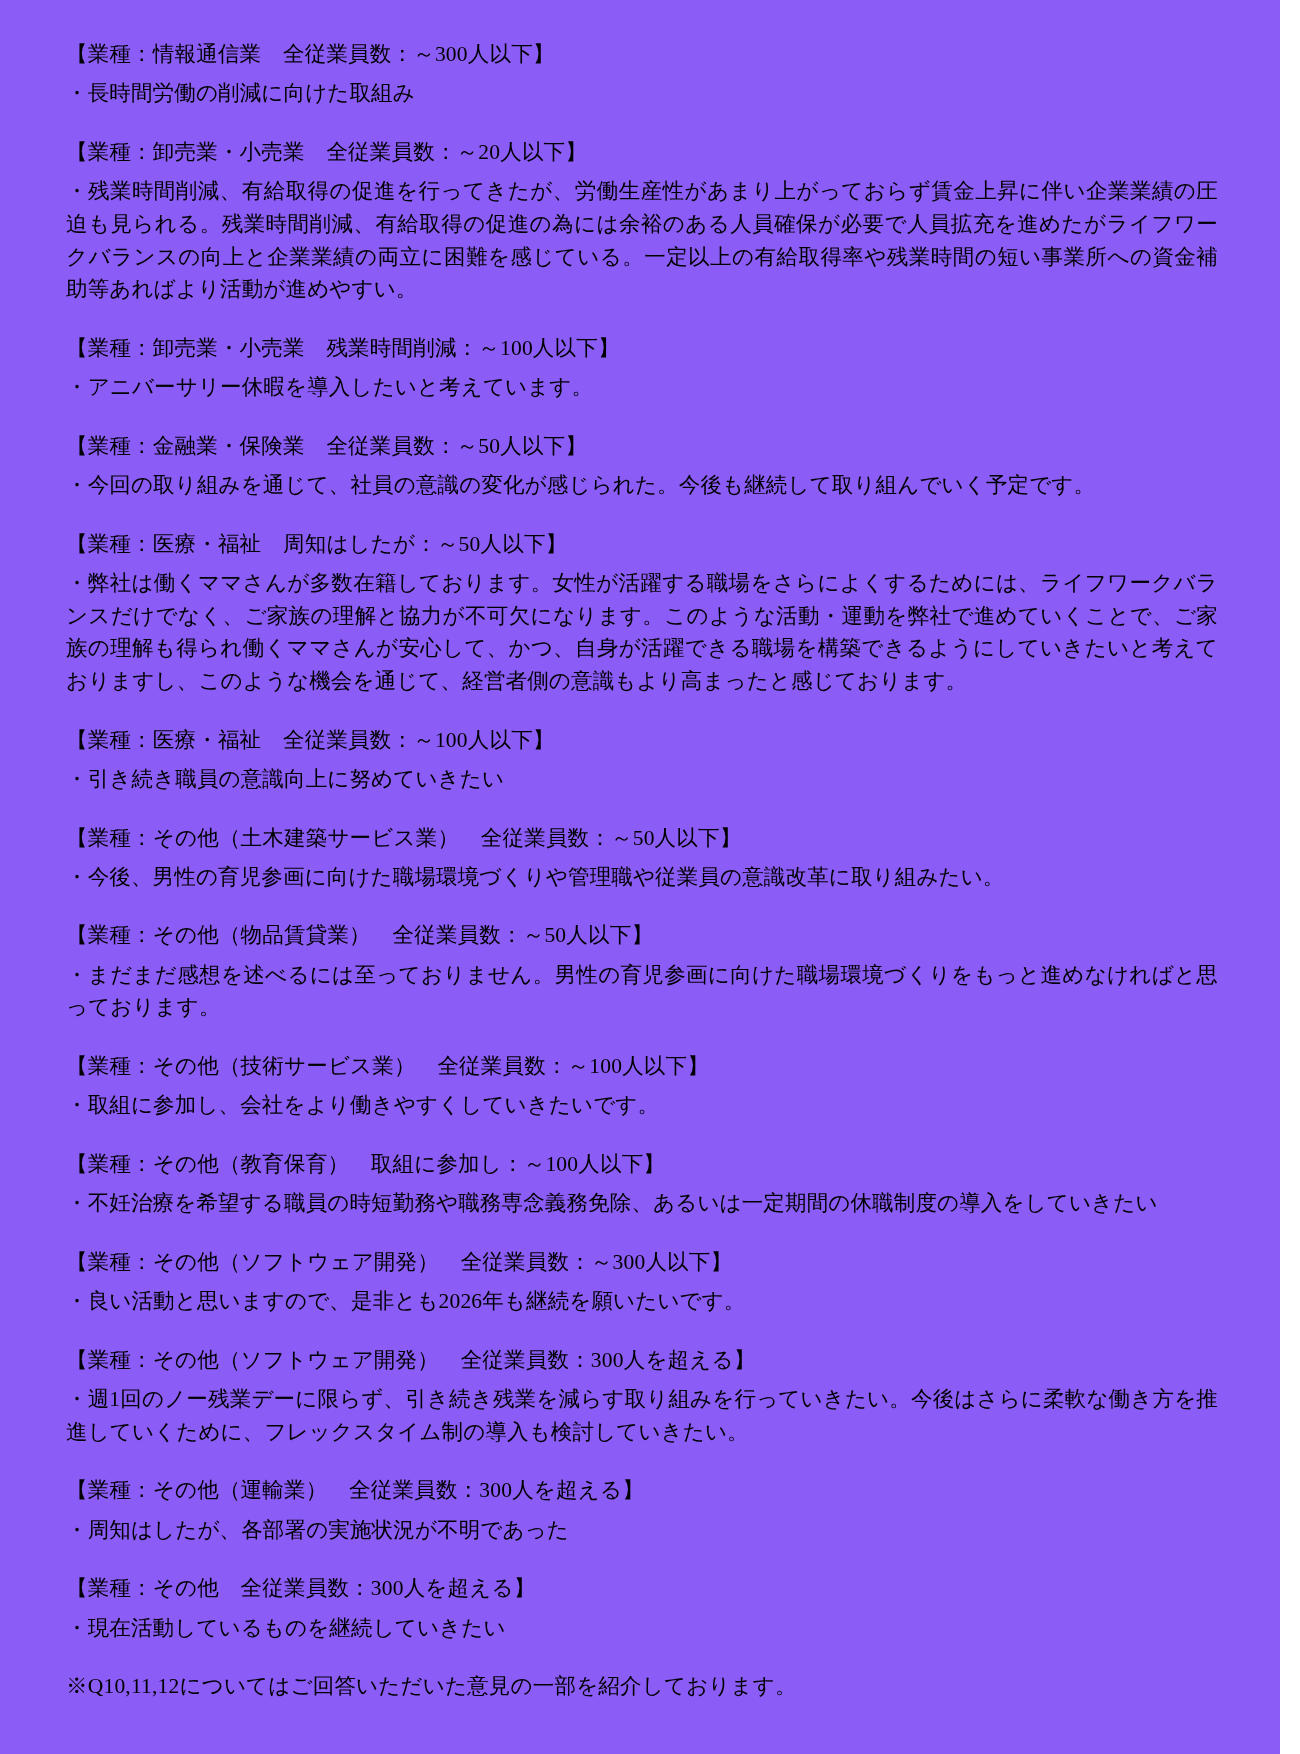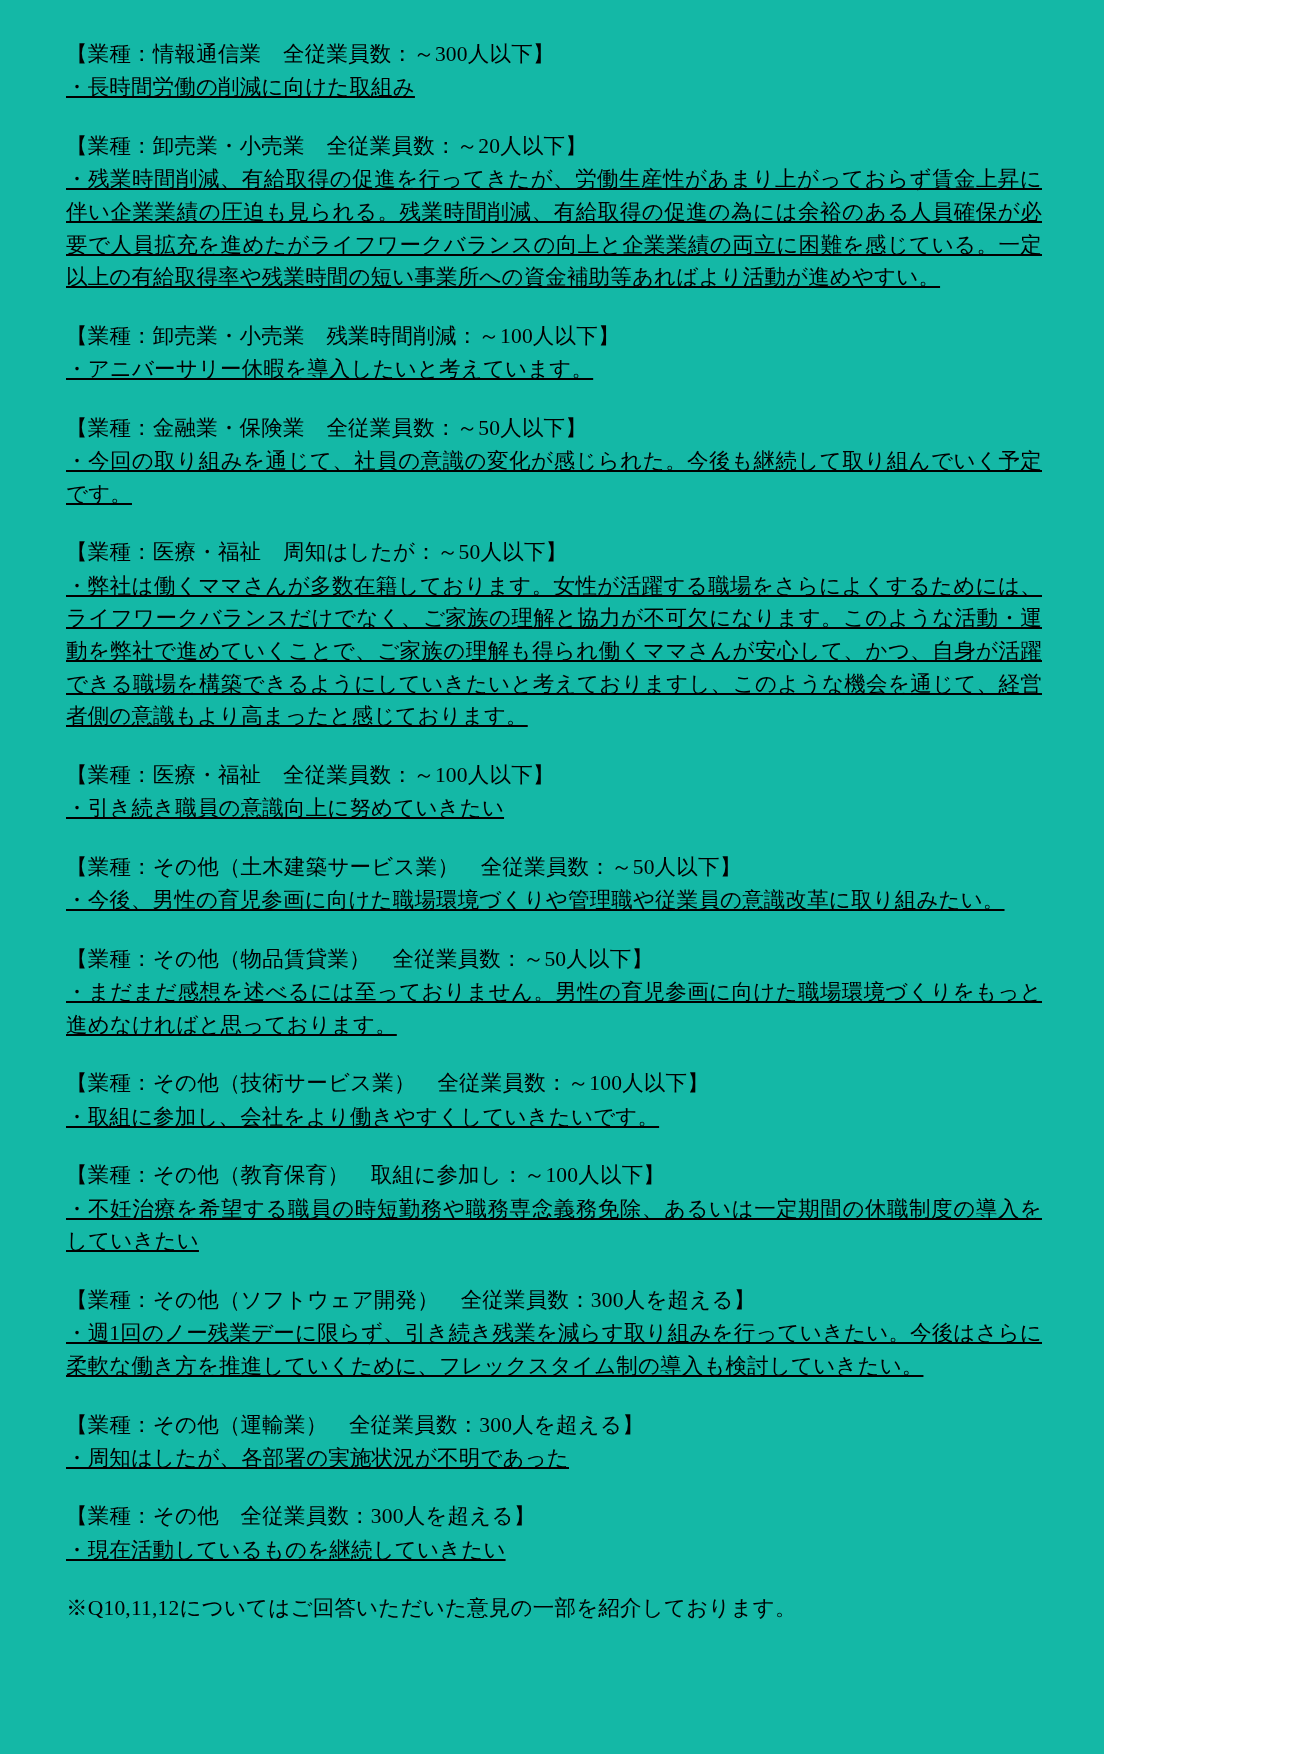--- a/index.html
+++ b/index.html
@@ -8,42 +8,41 @@
     background: #ffffff;
   }
   body {
     width: 1300px;
     min-height: 1754px;
     font-family: "Liberation Serif", "DejaVu Serif", serif;
     color: #000000;
   }
   .page {
     box-sizing: border-box;
-    width: 1104px;
+    width: 1280px;
     min-height: 1754px;
     padding: 38px 62px 40px 66px;
-    background: #14b8a6;
+    background: #8b5cf6;
   }
   .entry {
     margin-bottom: 26px;
   }
   .entry-header {
     font-size: 21.5px;
     line-height: 1.5;
     letter-spacing: 0.2px;
     white-space: pre;
   }
   .entry-body {
     font-size: 21.5px;
     line-height: 1.52;
     letter-spacing: 0.15px;
     text-align: justify;
     text-justify: inter-character;
-    margin-top: 1px;
-    text-decoration: underline;
+    margin-top: 7px;
   }
   .footnote {
     font-size: 21.5px;
     line-height: 1.5;
     letter-spacing: 0.2px;
   }
 </style>
 </head>
 <body>
 
@@ -83,20 +82,24 @@
       </div>
       <div class="entry">
         <div class="entry-header">【業種：その他（技術サービス業）　全従業員数：～100人以下】</div>
         <div class="entry-body">・取組に参加し、会社をより働きやすくしていきたいです。</div>
       </div>
       <div class="entry">
         <div class="entry-header">【業種：その他（教育保育）　取組に参加し：～100人以下】</div>
         <div class="entry-body">・不妊治療を希望する職員の時短勤務や職務専念義務免除、あるいは一定期間の休職制度の導入をしていきたい</div>
       </div>
       <div class="entry">
+        <div class="entry-header">【業種：その他（ソフトウェア開発）　全従業員数：～300人以下】</div>
+        <div class="entry-body">・良い活動と思いますので、是非とも2026年も継続を願いたいです。</div>
+      </div>
+      <div class="entry">
         <div class="entry-header">【業種：その他（ソフトウェア開発）　全従業員数：300人を超える】</div>
         <div class="entry-body">・週1回のノー残業デーに限らず、引き続き残業を減らす取り組みを行っていきたい。今後はさらに柔軟な働き方を推進していくために、フレックスタイム制の導入も検討していきたい。</div>
       </div>
       <div class="entry">
         <div class="entry-header">【業種：その他（運輸業）　全従業員数：300人を超える】</div>
         <div class="entry-body">・周知はしたが、各部署の実施状況が不明であった</div>
       </div>
       <div class="entry">
         <div class="entry-header">【業種：その他　全従業員数：300人を超える】</div>
         <div class="entry-body">・現在活動しているものを継続していきたい</div>

